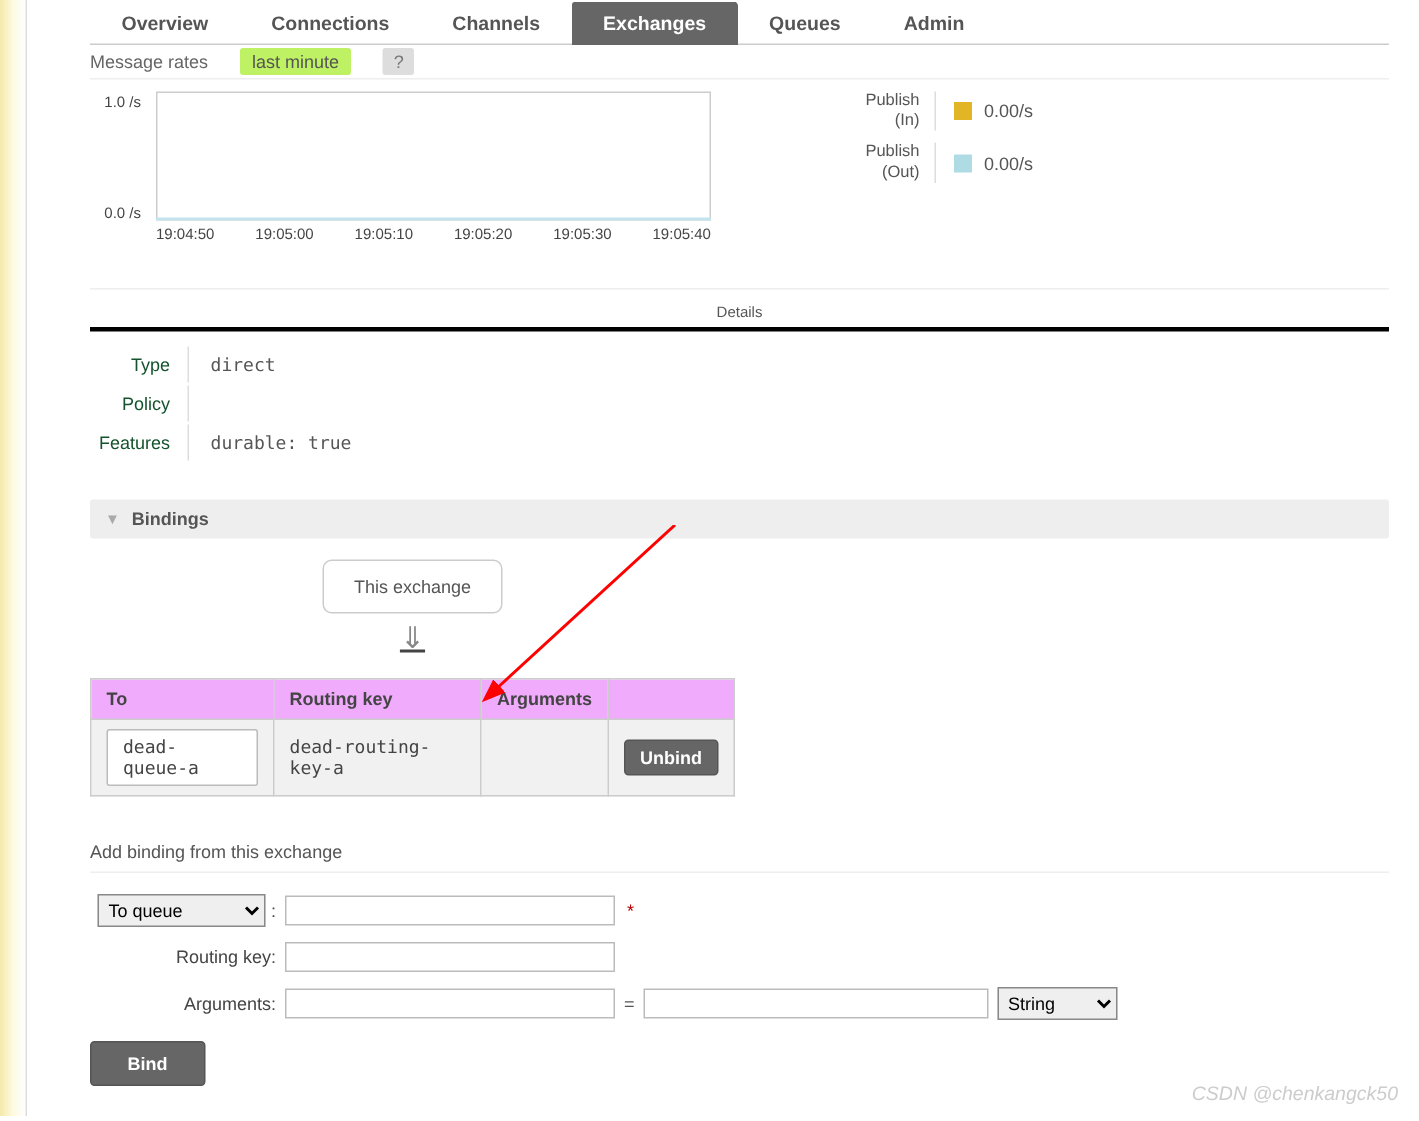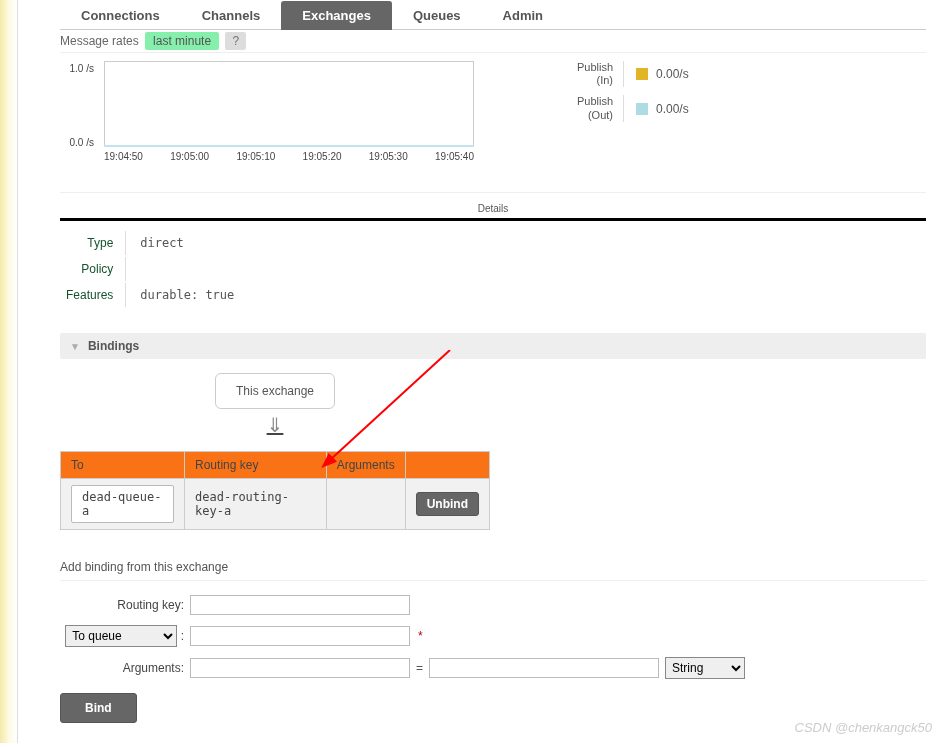--- a/index.html
+++ b/index.html
@@ -7,21 +7,21 @@
     .app { margin-left: 20px; padding: 0 20px 20px 40px; position: relative; }
     .sidebar-stub { position: absolute; left: -20px; top: 0; width: 18px; height: 100%; background: linear-gradient(to right, #f4e9a9 0%, #fdfae0 50%, #fff 100%); border-right: 1px solid #ddd; }
 
     
     .tabs { display: flex; border-bottom: 1px solid #ccc; padding-left: 0; }
     .tab { padding: 6px 20px 7px; font-size: 13px; font-weight: bold; color: #555; cursor: pointer; border: 1px solid transparent; border-bottom: none; position: relative; top: 1px; }
     .tab.active { background: #666; color: #fff; border-color: #666; border-radius: 3px 3px 0 0; }
 
     
     .rates-row { padding: 4px 0; font-size: 12px; color: #666; border-bottom: 1px solid #eee; }
-    .pill { background: #86efac; padding: 2px 8px; border-radius: 2px; margin: 0 3px; color: #555; }
+    .pill { background: #bef264; padding: 2px 8px; border-radius: 2px; margin: 0 18px; color: #555; }
     .help { background: #ddd; padding: 2px 7px; border-radius: 2px; color: #777; cursor: pointer; }
 
     
     .chart-block { display: flex; align-items: flex-start; padding: 8px 0 30px; border-bottom: 1px solid #eee; }
     .chart-wrap { position: relative; }
     .chart-canvas { border: 1px solid #ccc; background: #fff; width: 370px; height: 86px; margin-left: 44px; }
     .y-label { position: absolute; right: 380px; font-size: 10px; color: #444; }
     .y-label.top { top: 2px; } .y-label.bot { top: 76px; }
     .x-labels { margin-left: 44px; display: flex; justify-content: space-between; font-size: 10px; color: #444; width: 370px; padding-top: 4px; }
     .chart-baseline { position:absolute; left:44px; bottom:0; width:370px; height:2px; background:#c3e3ee; top:84px;}
@@ -44,21 +44,21 @@
     .bar-h .tri { margin-right: 8px; color: #aaa; font-size: 10px; }
 
     
     .diagram { text-align: center; margin: 14px 0 10px; }
     .box-this { display: inline-block; border: 1px solid #ccc; border-radius: 6px; padding: 10px 20px; color: #555; cursor: pointer; }
     .down-arrow { font-size: 20px; color: #888; padding: 4px 0; }
 
     
     .bindings-table { border-collapse: collapse; width: 430px; }
     .bindings-table th, .bindings-table td { border: 1px solid #ccc; padding: 6px 10px; text-align: left; font-size: 12px; }
-    .bindings-table th { background: #f97316; font-weight: normal; color: #444; }
+    .bindings-table th { background: #f0abfc; font-weight: bold; color: #444; }
     .bindings-table td { background: #f1f1f1; color: #444; }
     .queue-pill { display: inline-block; border: 1px solid #bbb; background: #fff; padding: 4px 10px; border-radius: 2px; font-family: Consolas, monospace; cursor: pointer; }
     .routing-cell { font-family: Consolas, monospace; }
     .btn-dark { background: #666; color: #fff; border: 1px solid #555; padding: 4px 10px; border-radius: 3px; font-weight: bold; cursor: pointer; font-size: 12px; }
 
     
     .form-h { font-size: 12px; color: #555; padding: 30px 0 6px; border-bottom: 1px solid #eee; margin-bottom: 14px; }
     .form-row { display: flex; align-items: center; margin-bottom: 10px; }
     .form-row label { width: 130px; text-align: right; padding-right: 6px; color: #444; }
     .form-row select { height: 22px; border: 1px solid #888; font-size: 12px; padding: 1px 2px; }
@@ -73,20 +73,21 @@
     .watermark { position: absolute; right: 14px; bottom: 8px; color: #ccc; font-size: 13px; font-style: italic; }
   </style>
 </head>
 <body>
 
 <div class="app">
   <div class="sidebar-stub"></div>
 
   
   <div class="tabs">
+    <div class="tab">Overview</div>
     <div class="tab">Connections</div>
     <div class="tab">Channels</div>
     <div class="tab active">Exchanges</div>
     <div class="tab">Queues</div>
     <div class="tab">Admin</div>
   </div>
 
   
   <div class="rates-row">
     <span>Message rates</span>
@@ -168,32 +169,32 @@
       <td></td>
       <td><button class="btn-dark">Unbind</button></td>
     </tr>
   </tbody>
     </table>
 
   
   <div class="form-h">Add binding from this exchange</div>
 
   <div class="form-row">
-    <label>Routing key:</label>
-    <input type="text" style="width: 220px;">
-  </div>
-
-  <div class="form-row">
     <div class="sel-wrap">
       <select style="width:112px;">
         <option>To queue</option>
       </select> :
     </div>
     <input type="text" style="width: 220px;">
     <span class="req">*</span>
+  </div>
+
+  <div class="form-row">
+    <label>Routing key:</label>
+    <input type="text" style="width: 220px;">
   </div>
 
   <div class="form-row">
     <label>Arguments:</label>
     <input type="text" style="width: 220px;">
     <span class="eq">=</span>
     <input type="text" style="width: 230px;">
     <select style="margin-left:6px;width:80px;">
       <option>String</option>
     </select>

